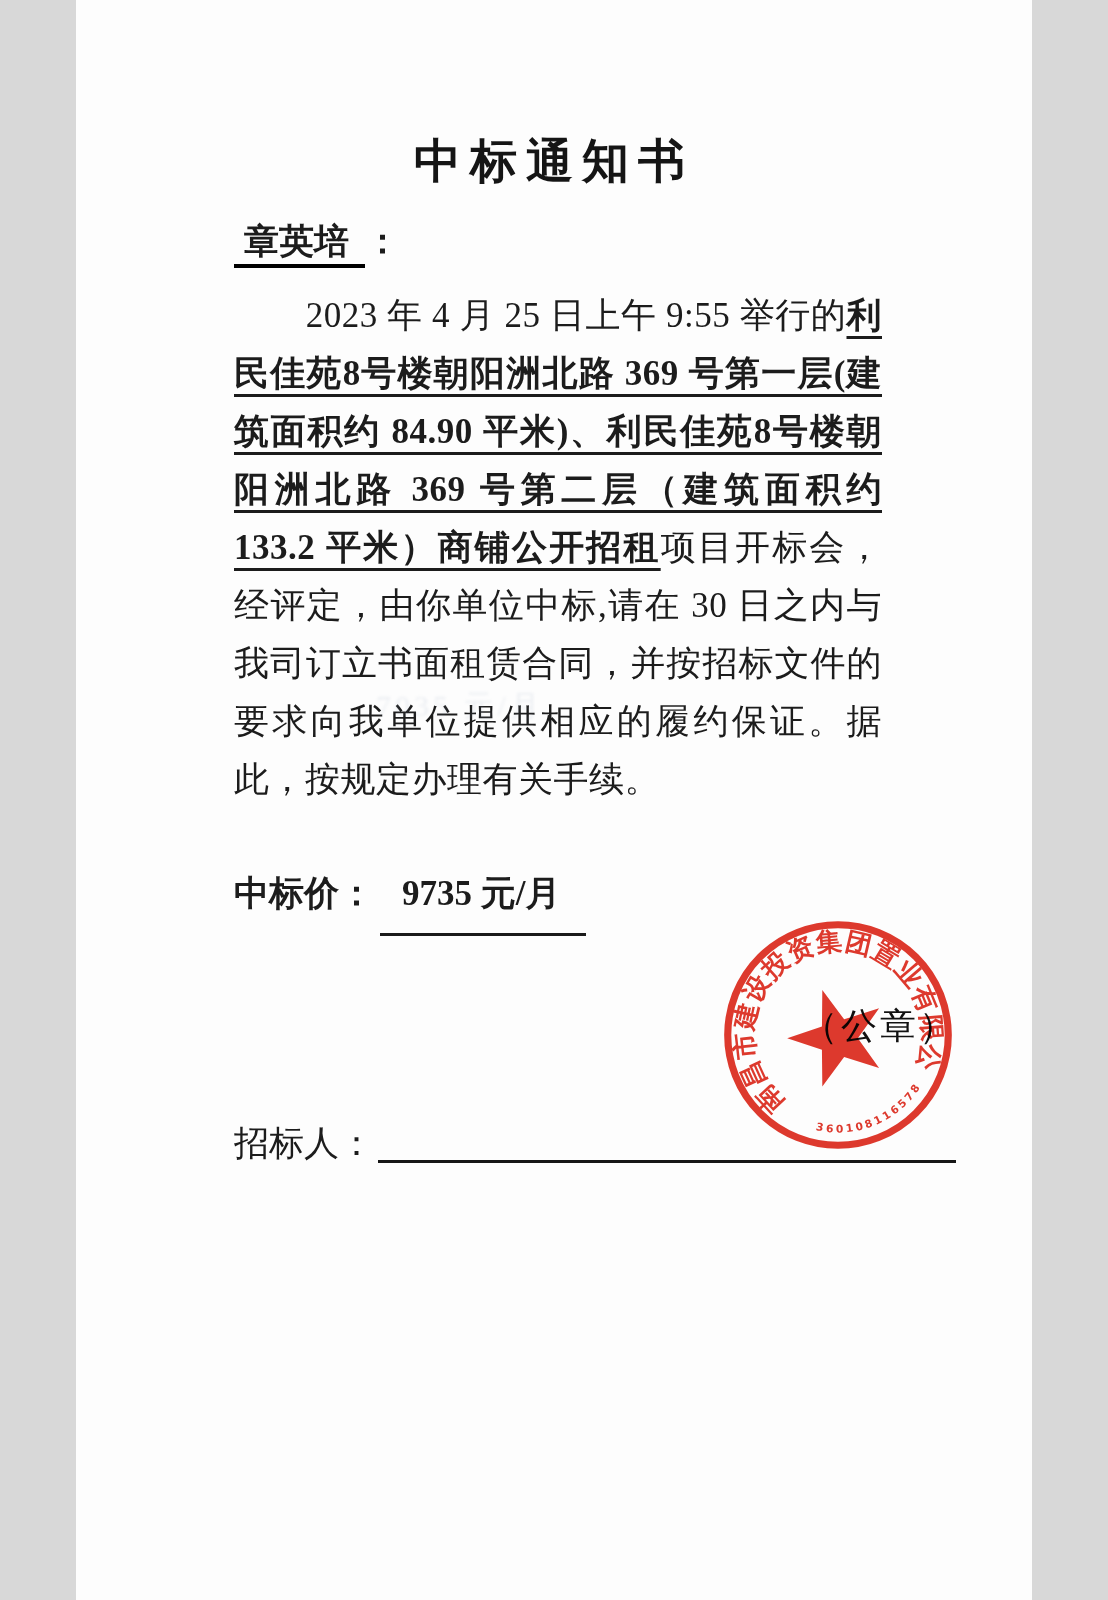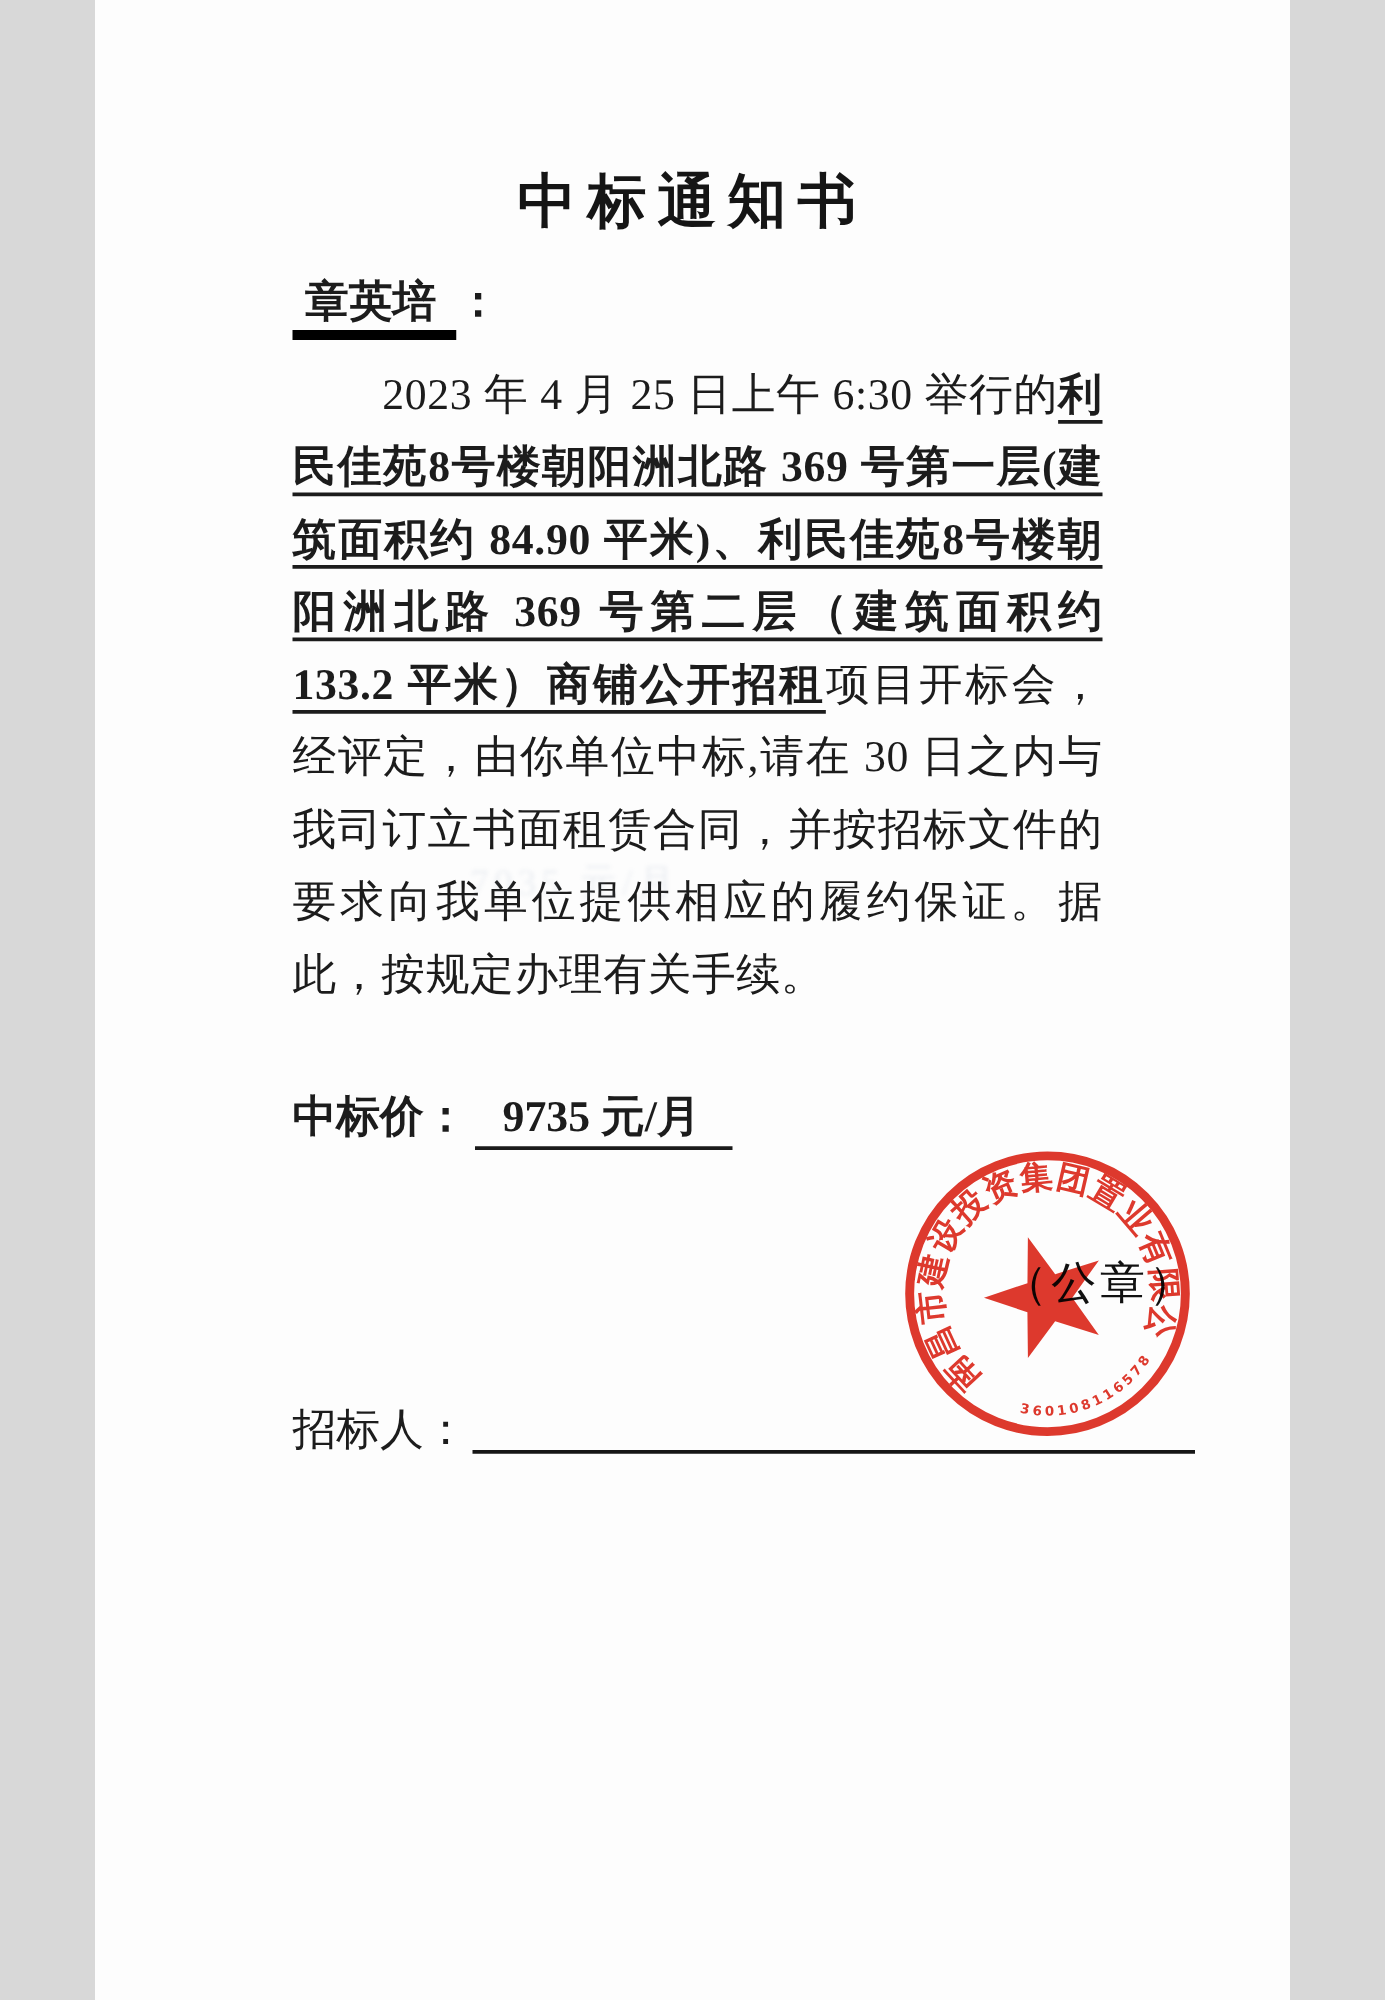--- a/index.html
+++ b/index.html
@@ -21,21 +21,21 @@
     letter-spacing:9px;
     color:#151515;
   }
   .addressee{
     margin:24px 0 0 158px;
     font-size:35px;
     font-weight:bold;
     line-height:50px;
   }
   .addressee .name{
-    border-bottom:8px solid #000000;
+    border-bottom:4px solid #000000;
     padding:0 16px 3px 10px;
   }
   .body-paragraph{
     margin:20px 150px 0 158px;
     font-size:35px;
     line-height:58px;
     text-align:justify;
     text-indent:2.05em;
     letter-spacing:0.5px;
   }
@@ -55,21 +55,21 @@
     letter-spacing:4px;
   }
   .price-line{
     margin:60px 0 0 158px;
     font-size:35px;
     font-weight:bold;
     line-height:50px;
   }
   .price-value{
     border-bottom:3px solid #1a1a1a;
-    padding:0 26px 4px 22px;
+    padding:0 26px 20px 22px;
     margin-left:6px;
     text-align:center;
   }
   .bidder-line{
     margin:200px 0 16px 158px;
     font-size:35px;
     line-height:50px;
     white-space:nowrap;
   }
   .blank-underline{
@@ -108,21 +108,21 @@
 
 <div class="page">
 
   <h1 class="title">中标通知书</h1>
 
   <div class="addressee">
     <span class="name">章英培</span><span>：</span>
   </div>
 
   <p class="body-paragraph">
-    <span>2023 年 4 月 25 日上午 6:30 举行的</span><span class="hl">利民佳苑8号楼朝阳洲北路 369 号第一层(建筑面积约 84.90 平米)、利民佳苑8号楼朝阳洲北路 369 号第二层（建筑面积约 133.2 平米）商铺公开招租</span><span>项目开标会，经评定，由你单位中标,请在 30 日之内与我司订立书面租赁合同，并按招标文件的要求向我单位提供相应的履约保证。据此，按规定办理有关手续。</span>
+    <span>2023 年 4 月 25 日上午 9:55 举行的</span><span class="hl">利民佳苑8号楼朝阳洲北路 369 号第一层(建筑面积约 84.90 平米)、利民佳苑8号楼朝阳洲北路 369 号第二层（建筑面积约 133.2 平米）商铺公开招租</span><span>项目开标会，经评定，由你单位中标,请在 30 日之内与我司订立书面租赁合同，并按招标文件的要求向我单位提供相应的履约保证。据此，按规定办理有关手续。</span>
   </p>
 
   <div class="ghost-line">7035 元/月</div>
 
   <div class="price-line">
     <span>中标价：</span><span class="price-value">9735 元/月</span>
   </div>
 
   <div class="bidder-line">
     <span>招标人：</span><span class="blank-underline"></span>

